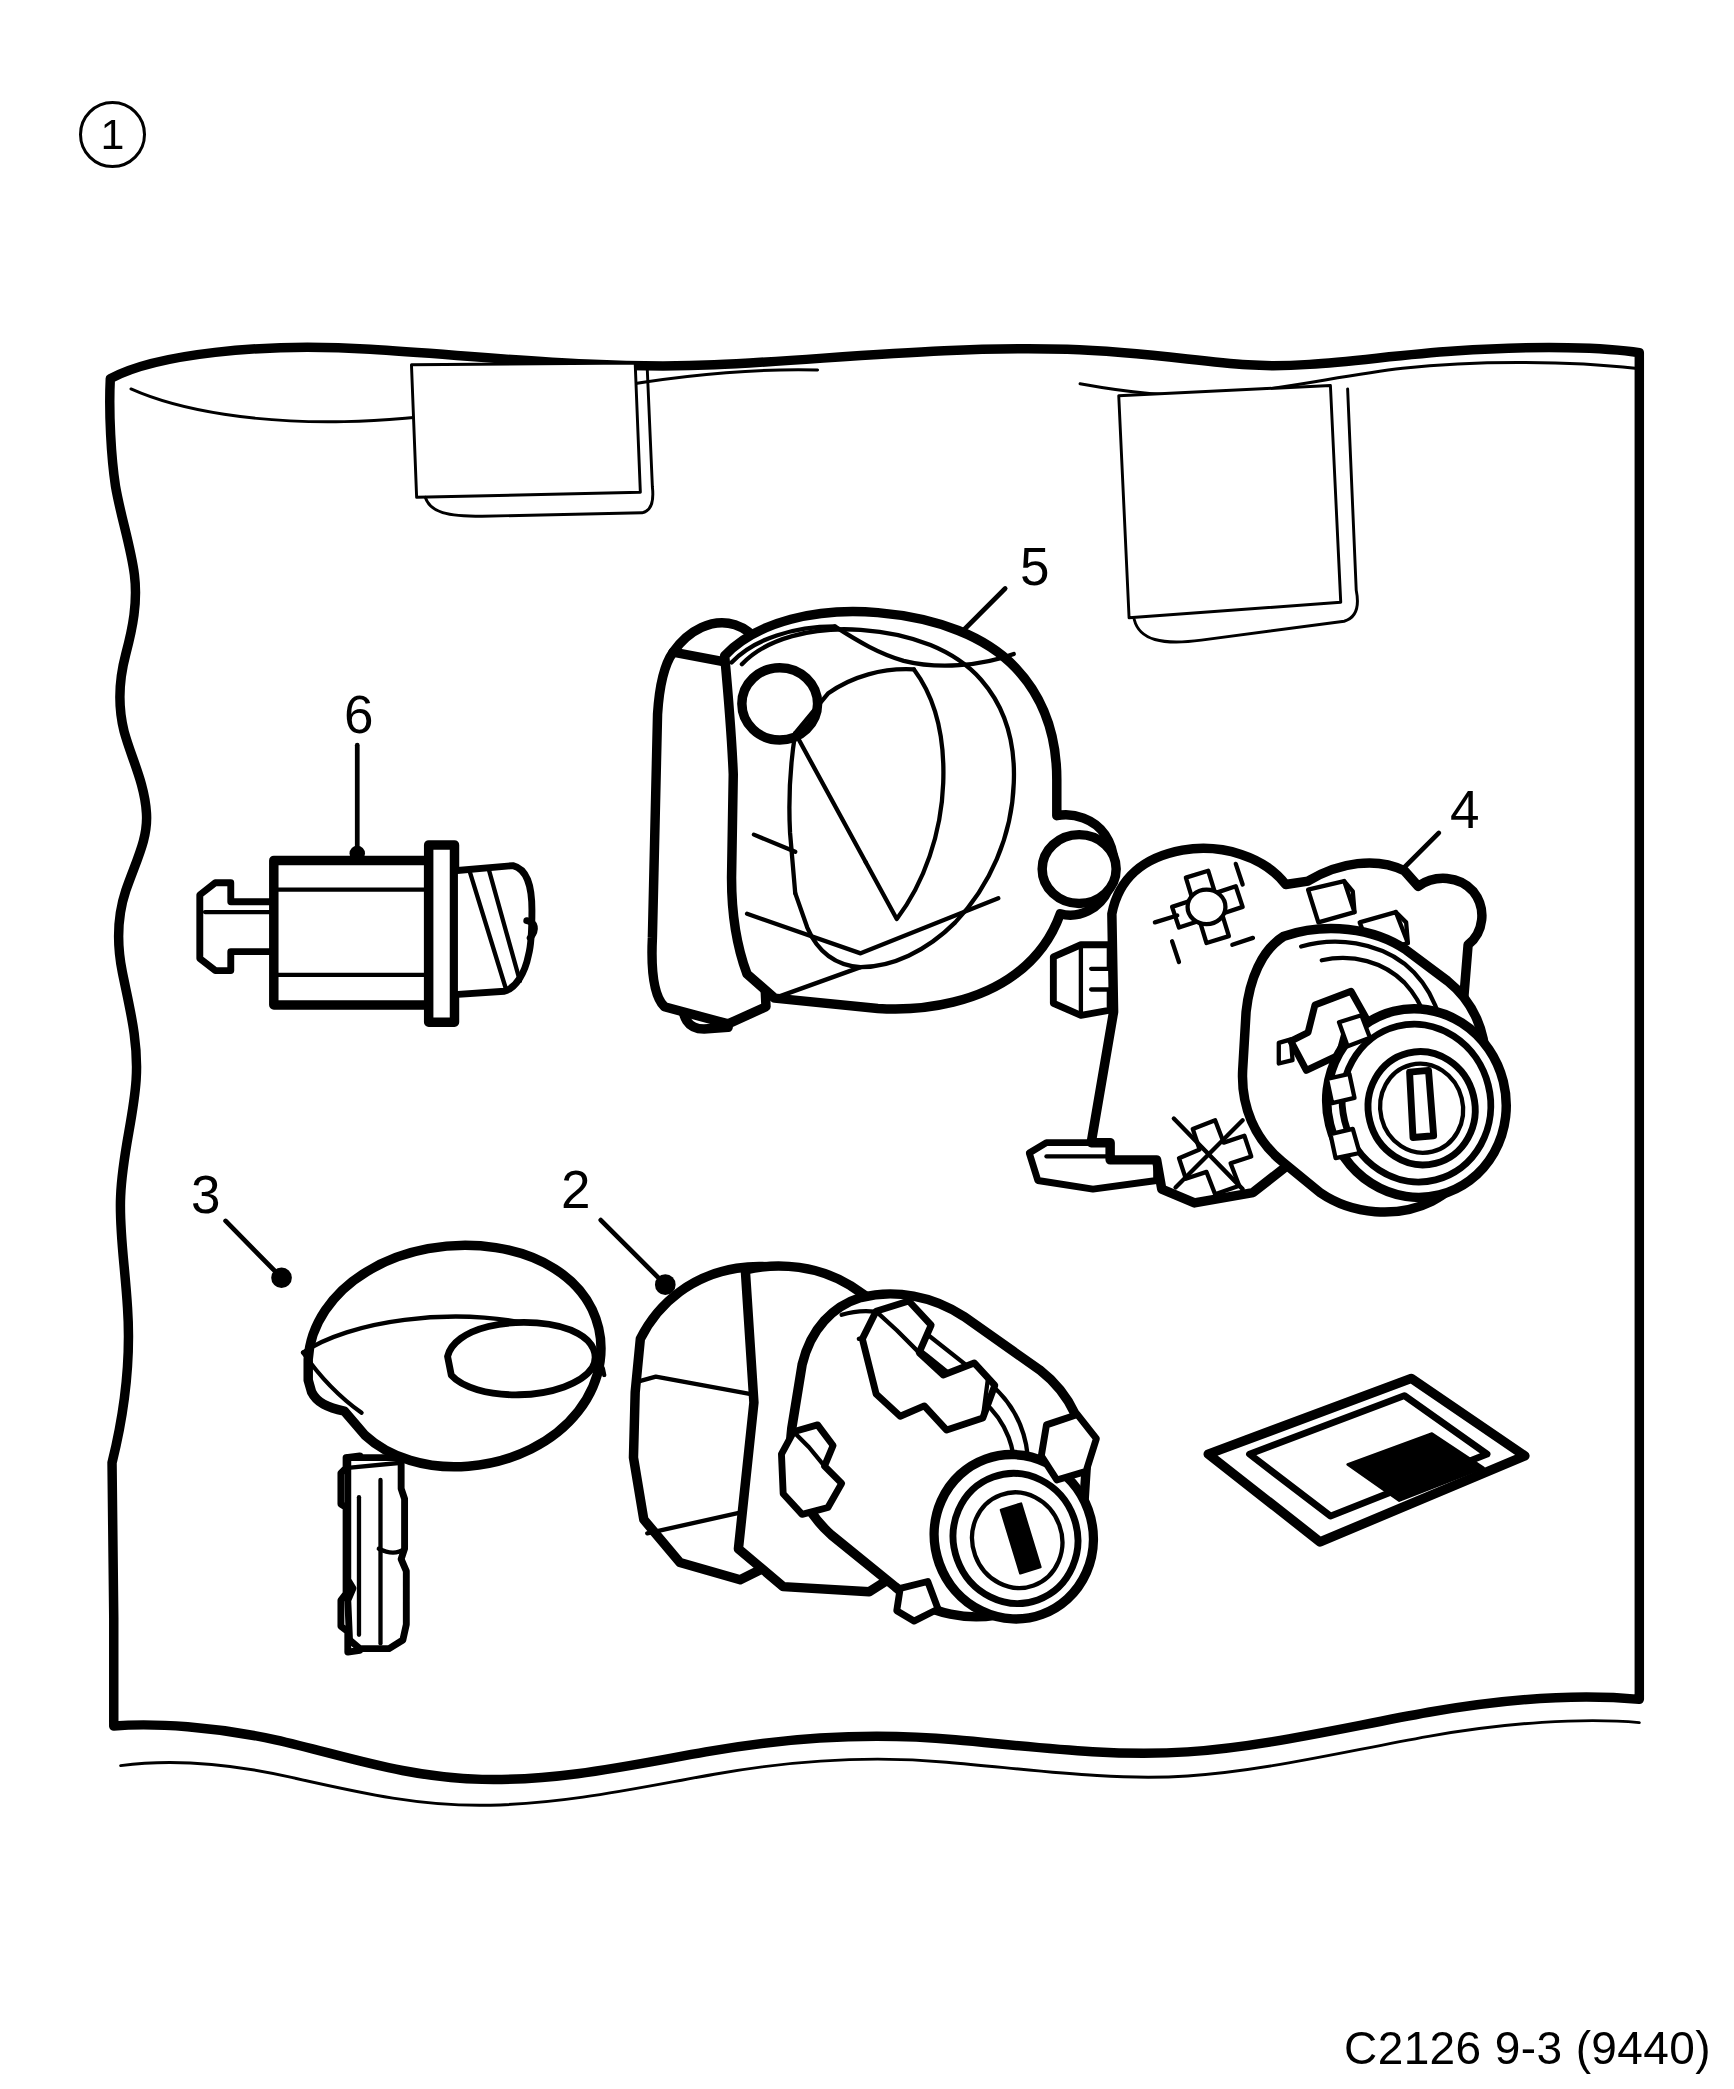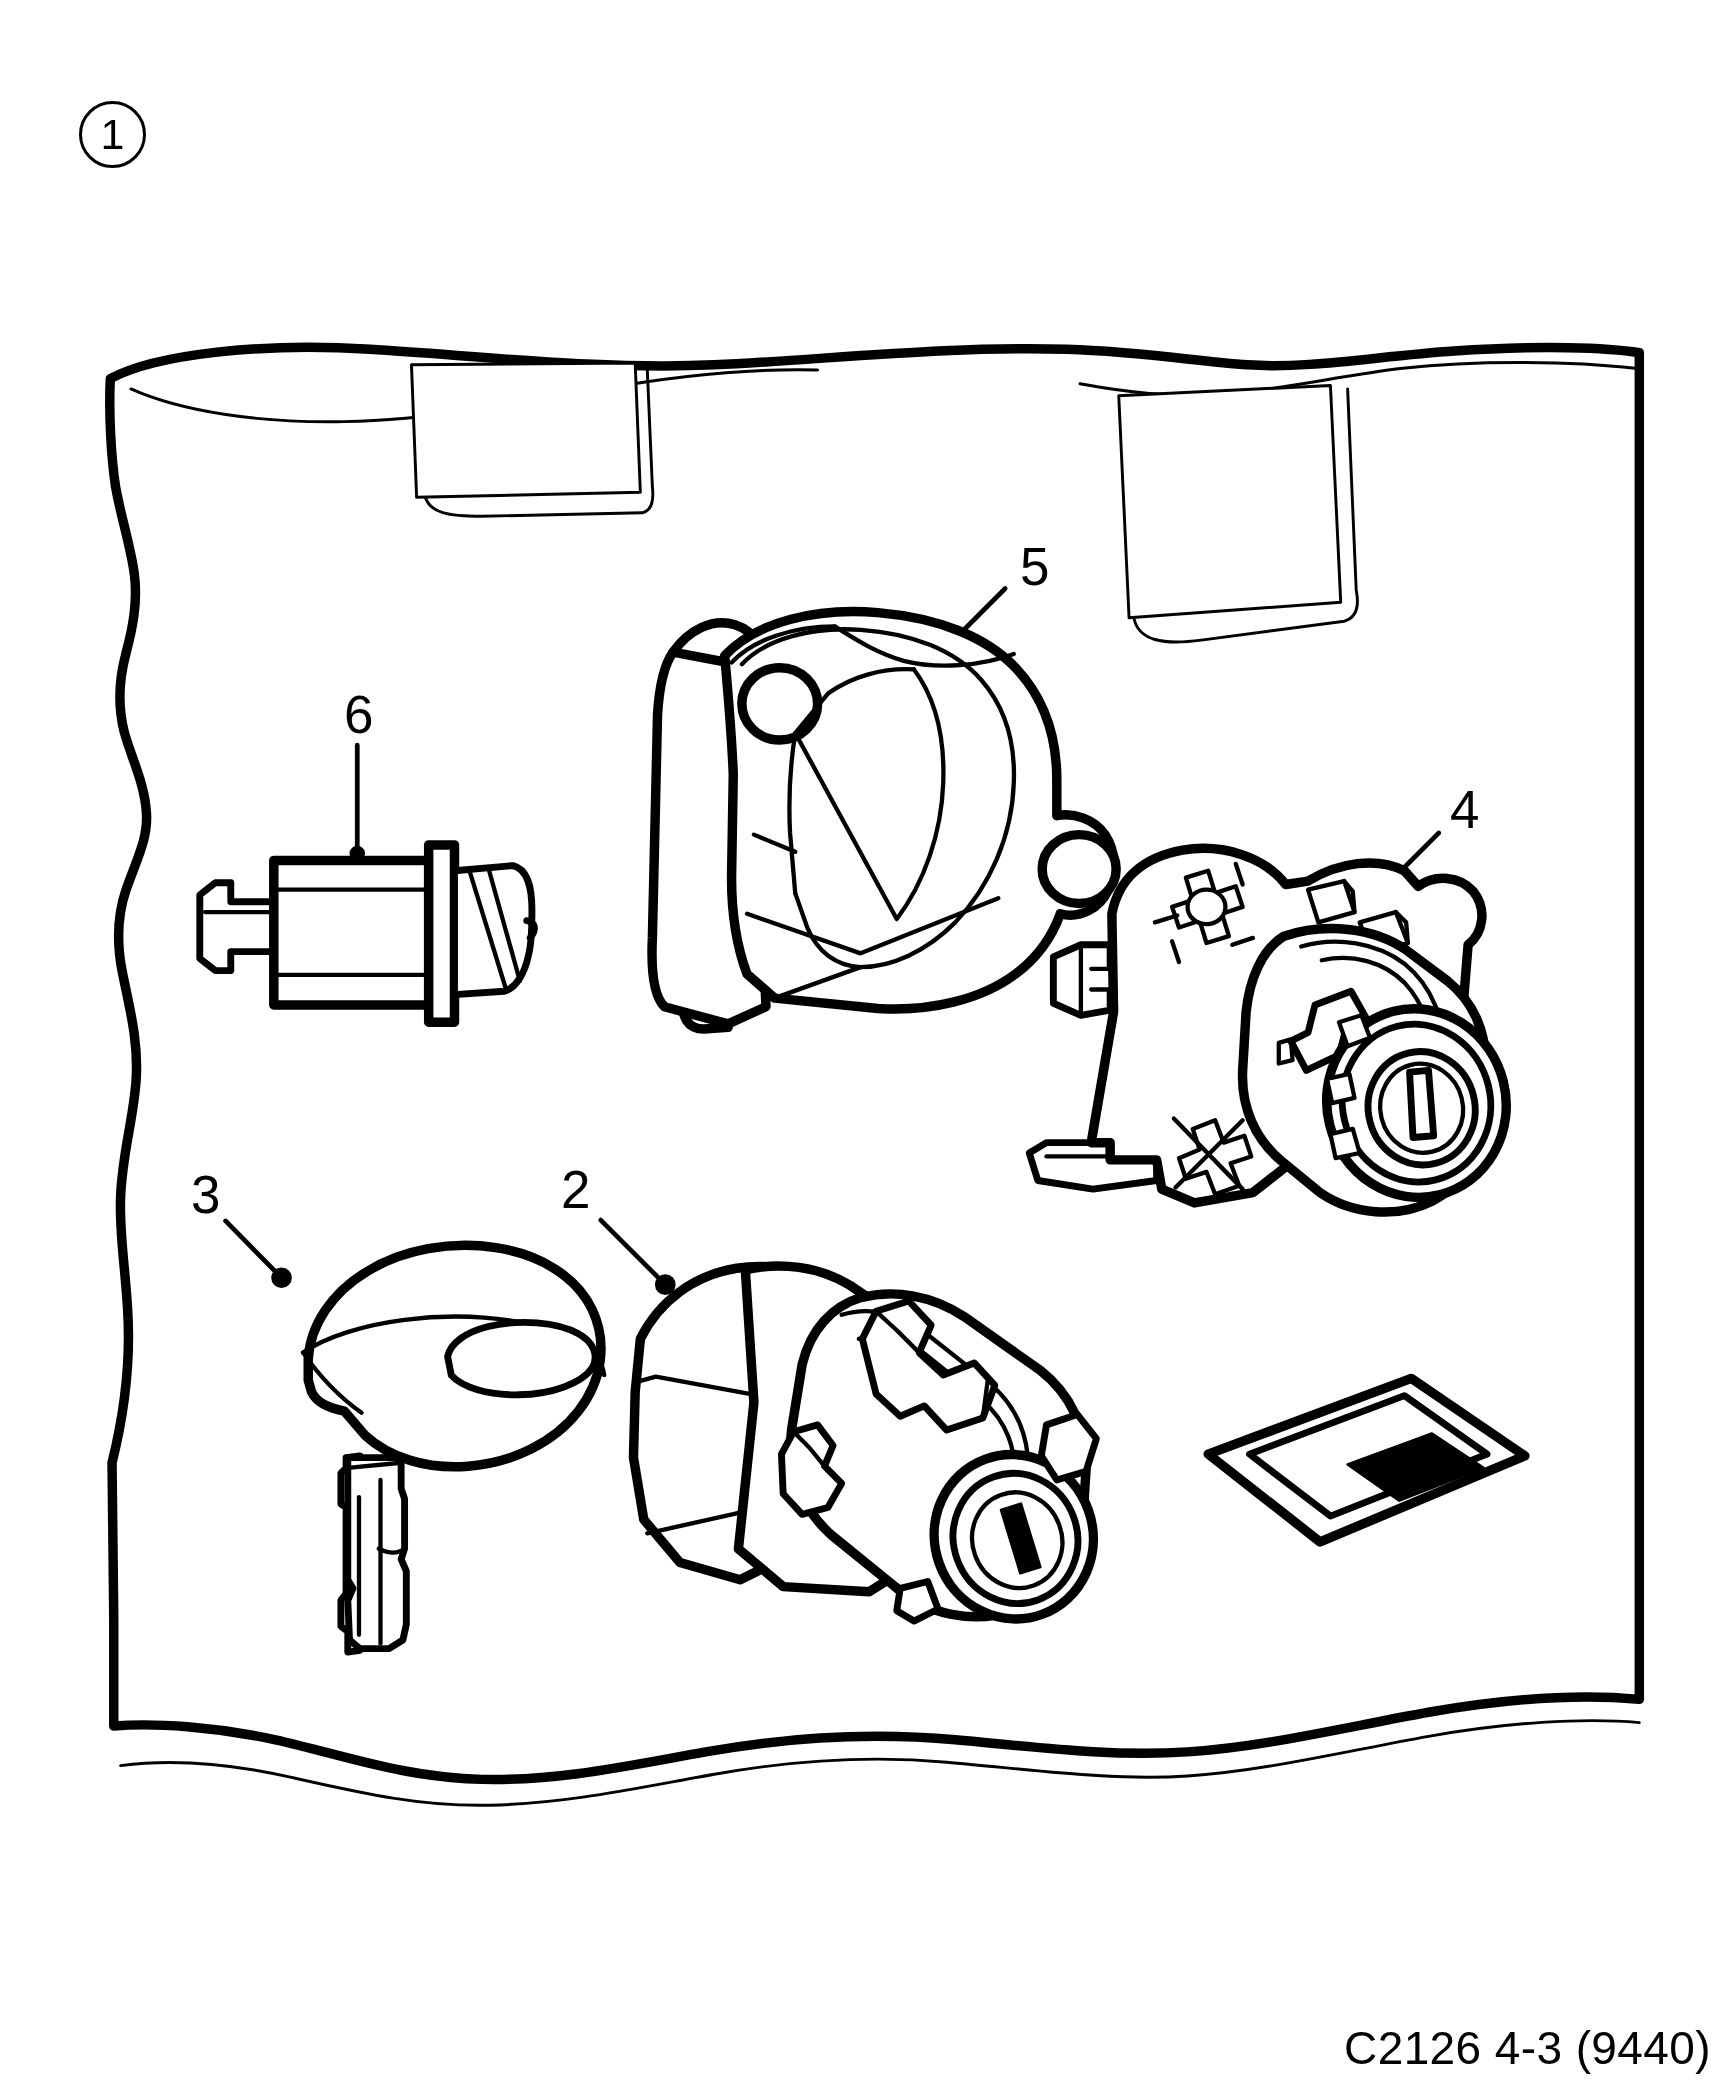--- a/index.html
+++ b/index.html
@@ -656,16 +656,16 @@
   <div id="fig-badge">
     <span>1</span>
   </div>
 
   <div class="callout-num" style="left:344px; top:688px;">6</div>
   <div class="callout-num" style="left:1020px; top:540px;">5</div>
   <div class="callout-num" style="left:1450px; top:783px;">4</div>
   <div class="callout-num" style="left:191px; top:1168px;">3</div>
   <div class="callout-num" style="left:561px; top:1163px;">2</div>
 
-  <div id="caption">C2126 4-3 (9440)</div>
+  <div id="caption">C2126 9-3 (9440)</div>
 
 </div>
 
 
 </body></html>

